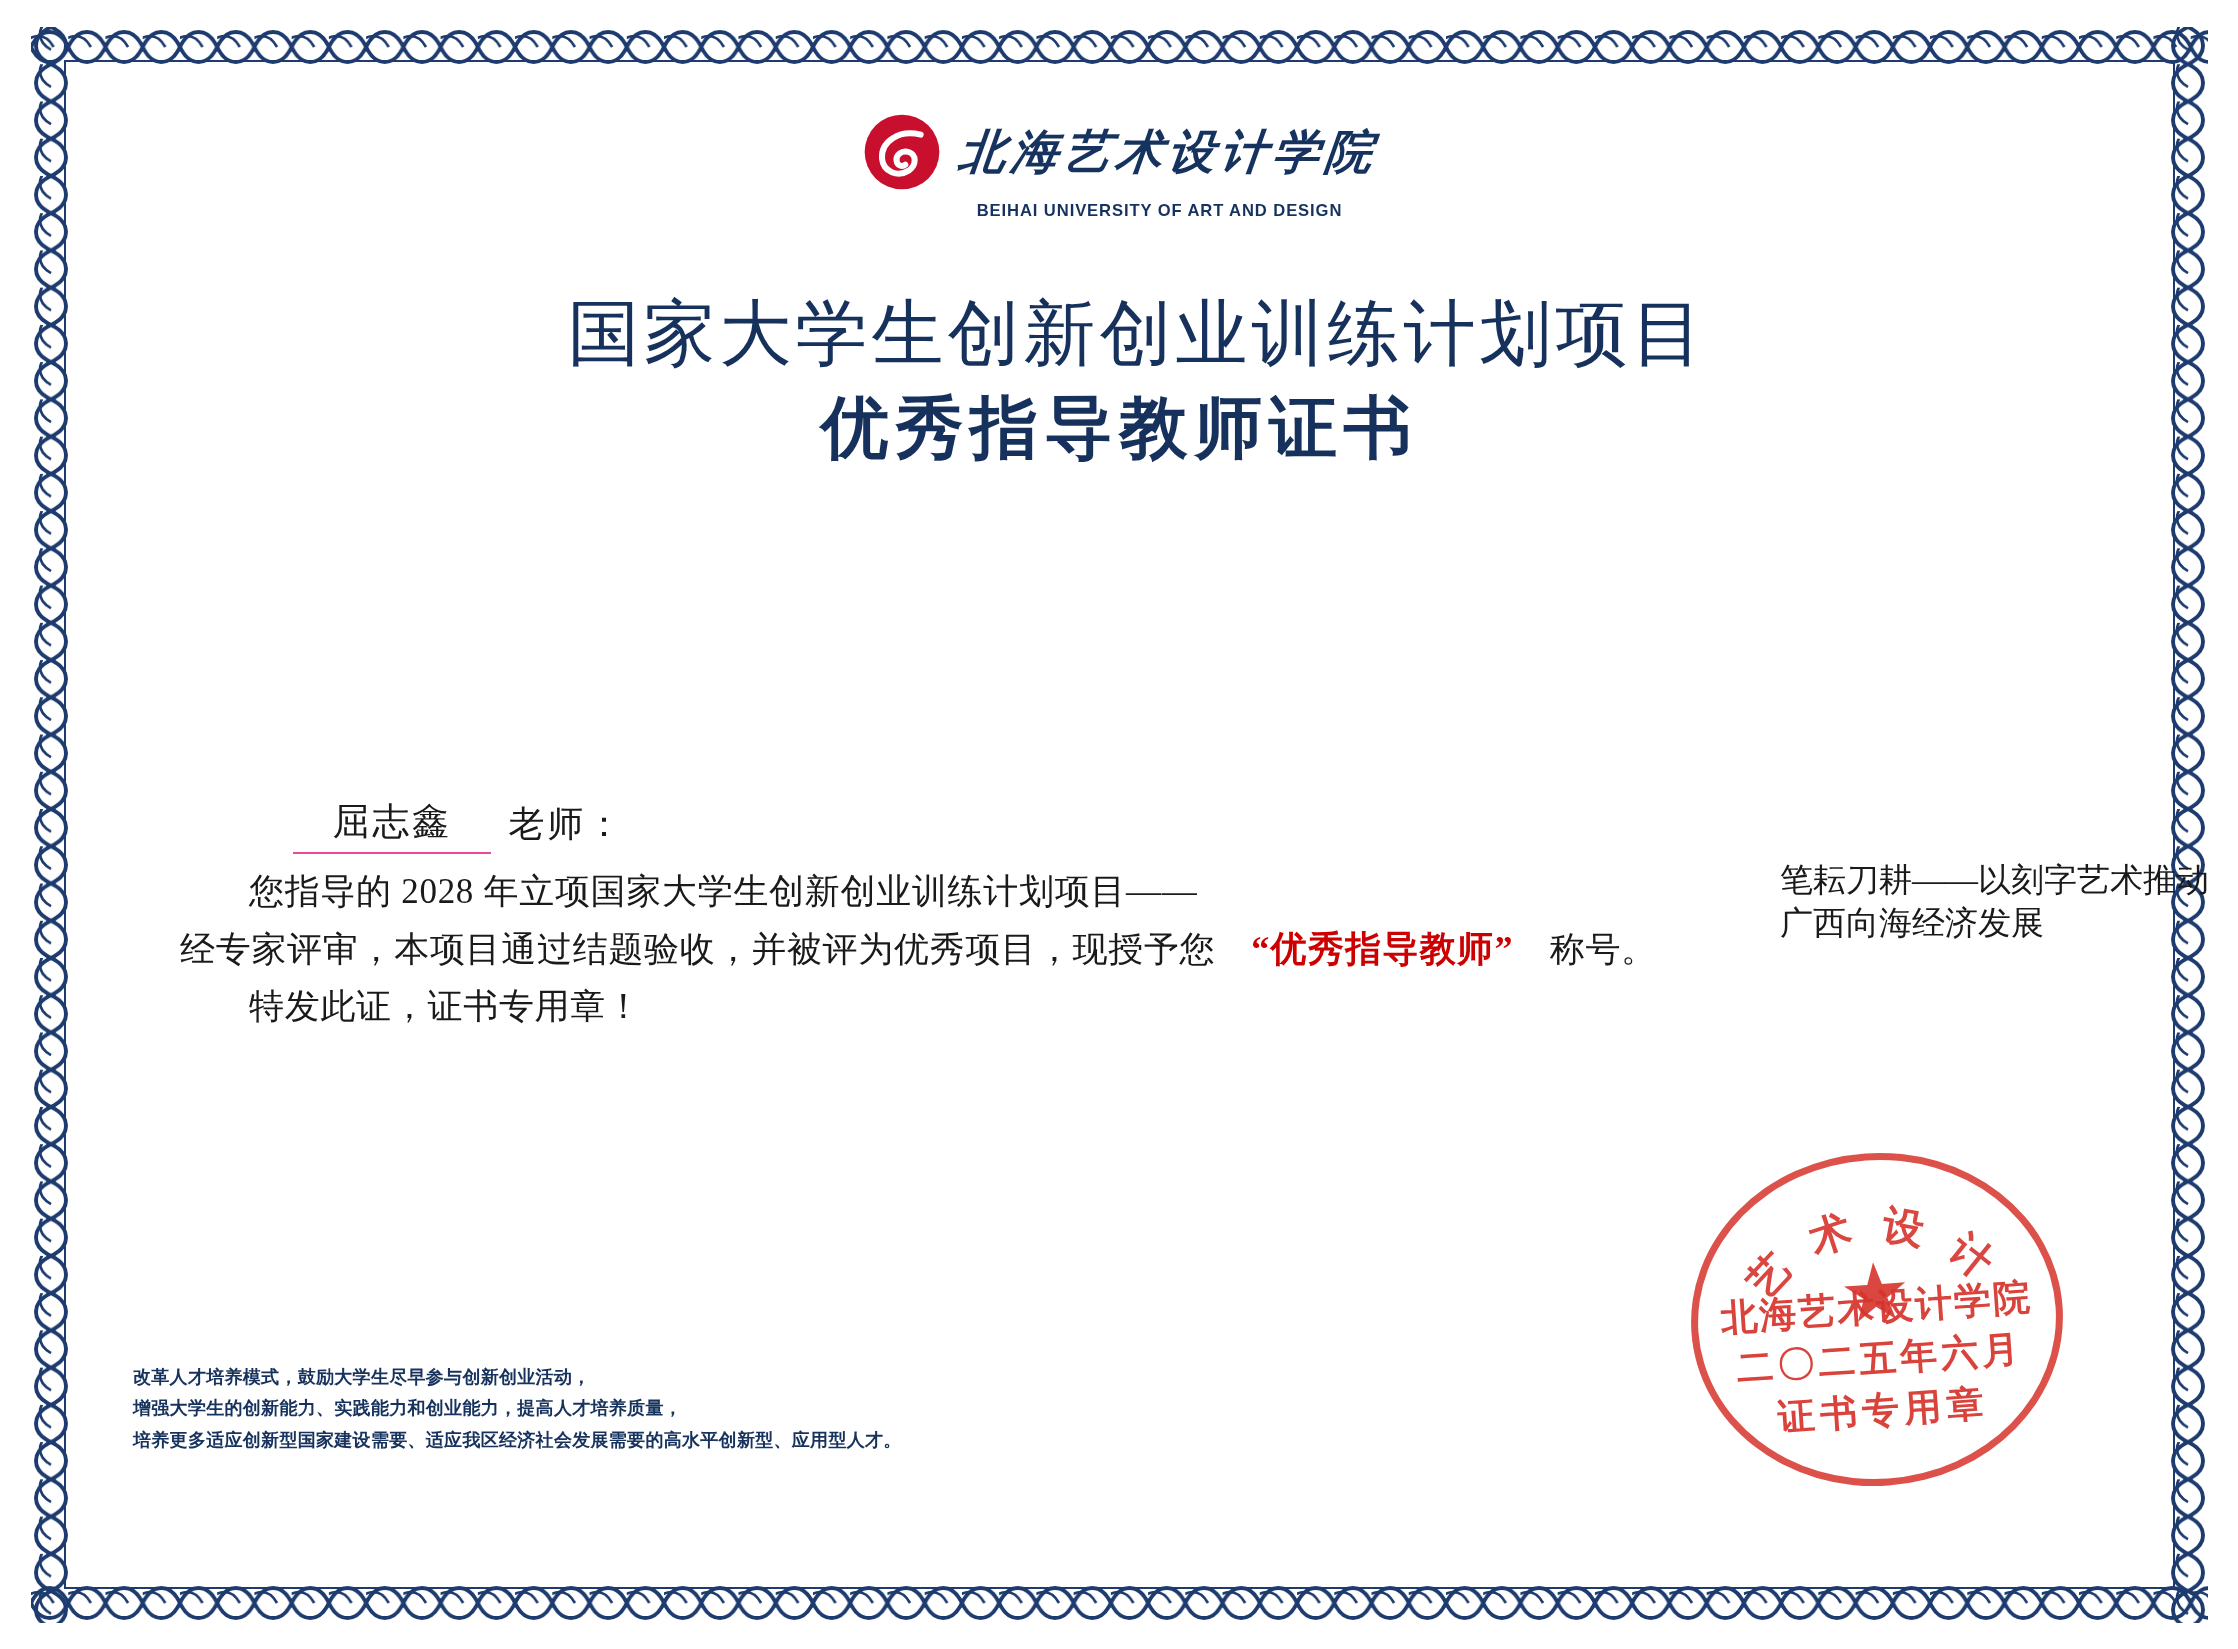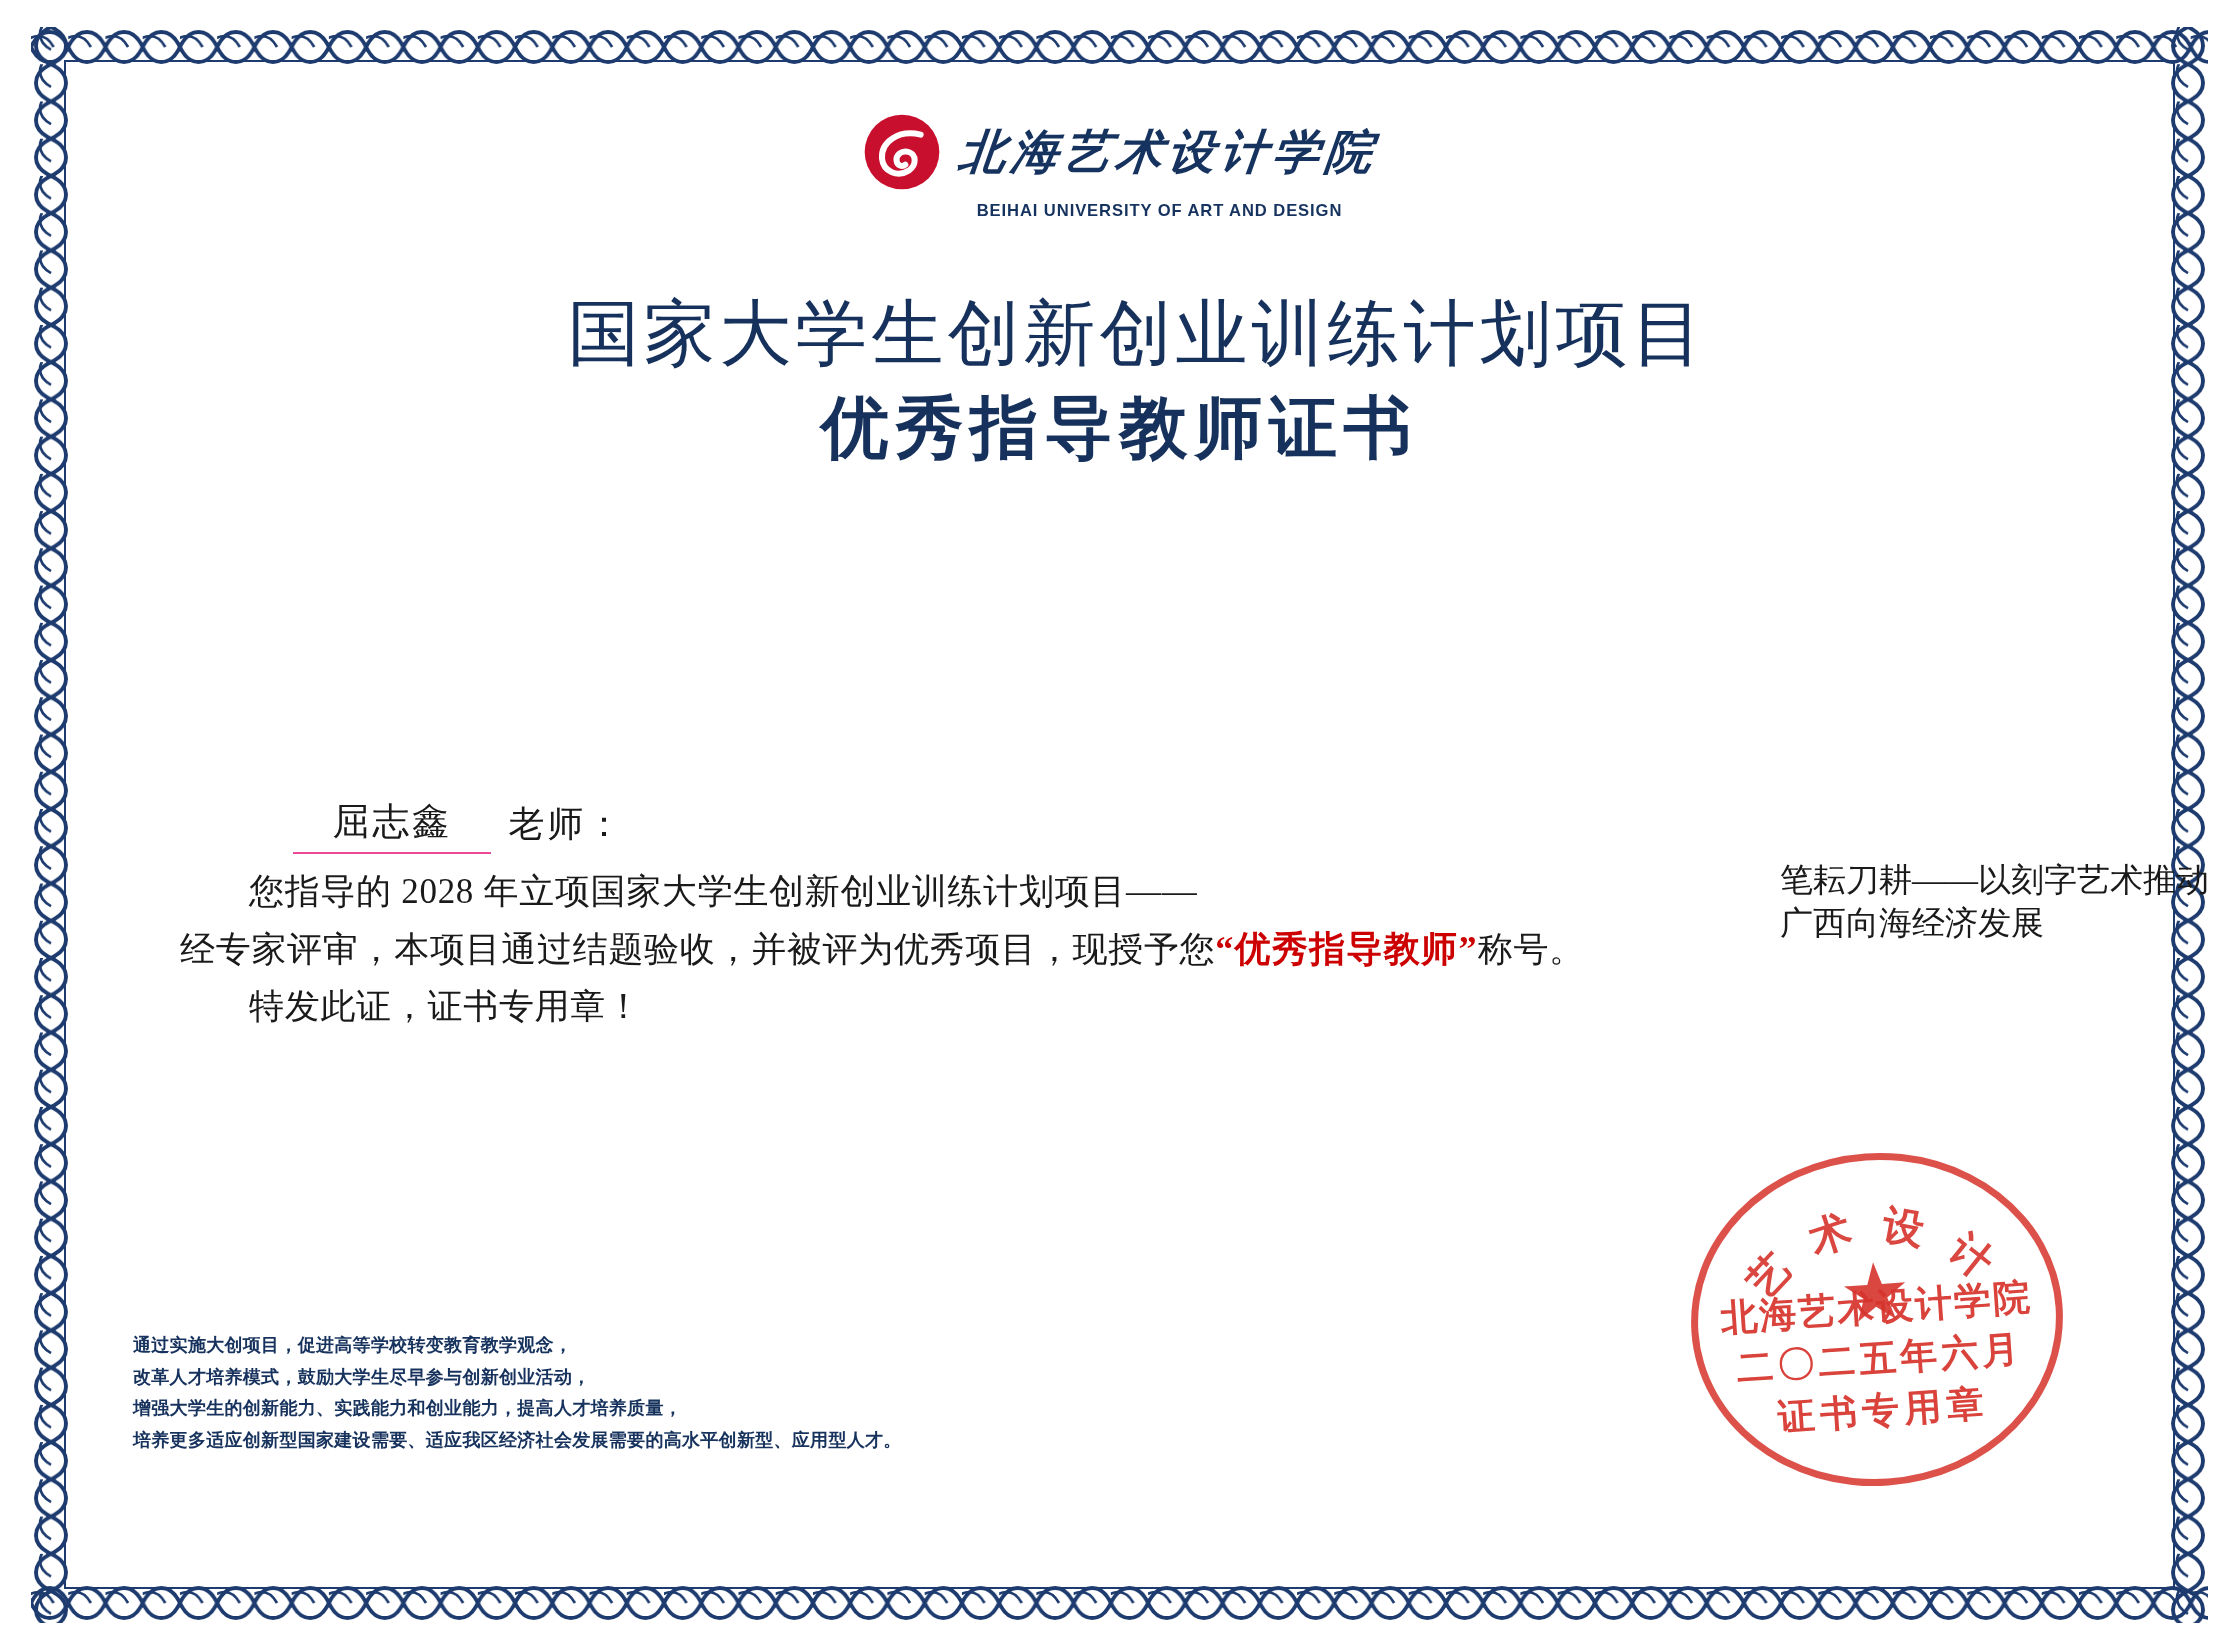--- a/index.html
+++ b/index.html
@@ -172,20 +172,21 @@
   }
   .para-1 {
     position: relative;
     text-indent: 69px;
     padding-right: 0;
   }
   .row-line2 {
     display: flex;
     align-items: baseline;
     white-space: nowrap;
+    gap: 36px;
   }
   .award-quote {
     color: #cc0000;
     font-weight: bold;
     font-size: 36px;
     letter-spacing: 1.3px;
   }
   .para-3 {
     text-indent: 69px;
   }
@@ -359,21 +360,20 @@
     <div class="para row-line2">
       <span>经专家评审，本项目通过结题验收，并被评为优秀项目，现授予您</span>
       <span class="award-quote">“优秀指导教师”</span>
       <span>称号。</span>
     </div>
 
     <div class="para para-3">特发此证，证书专用章！</div>
   </div>
 
   <div class="footnote">
-    <div>通过实施大创项目，促进高等学校转变教育教学观念，</div>
     <div>改革人才培养模式，鼓励大学生尽早参与创新创业活动，</div>
     <div>增强大学生的创新能力、实践能力和创业能力，提高人才培养质量，</div>
     <div>培养更多适应创新型国家建设需要、适应我区经济社会发展需要的高水平创新型、应用型人才。</div>
   </div>
 
   <div class="seal">
     <div class="seal-ring"></div>
     <svg class="seal-arc" viewBox="0 0 560 500">
       <defs>
         <path id="arcPath" d="M80,290 A205,205 0 0 1 480,290" fill="none"></path>

